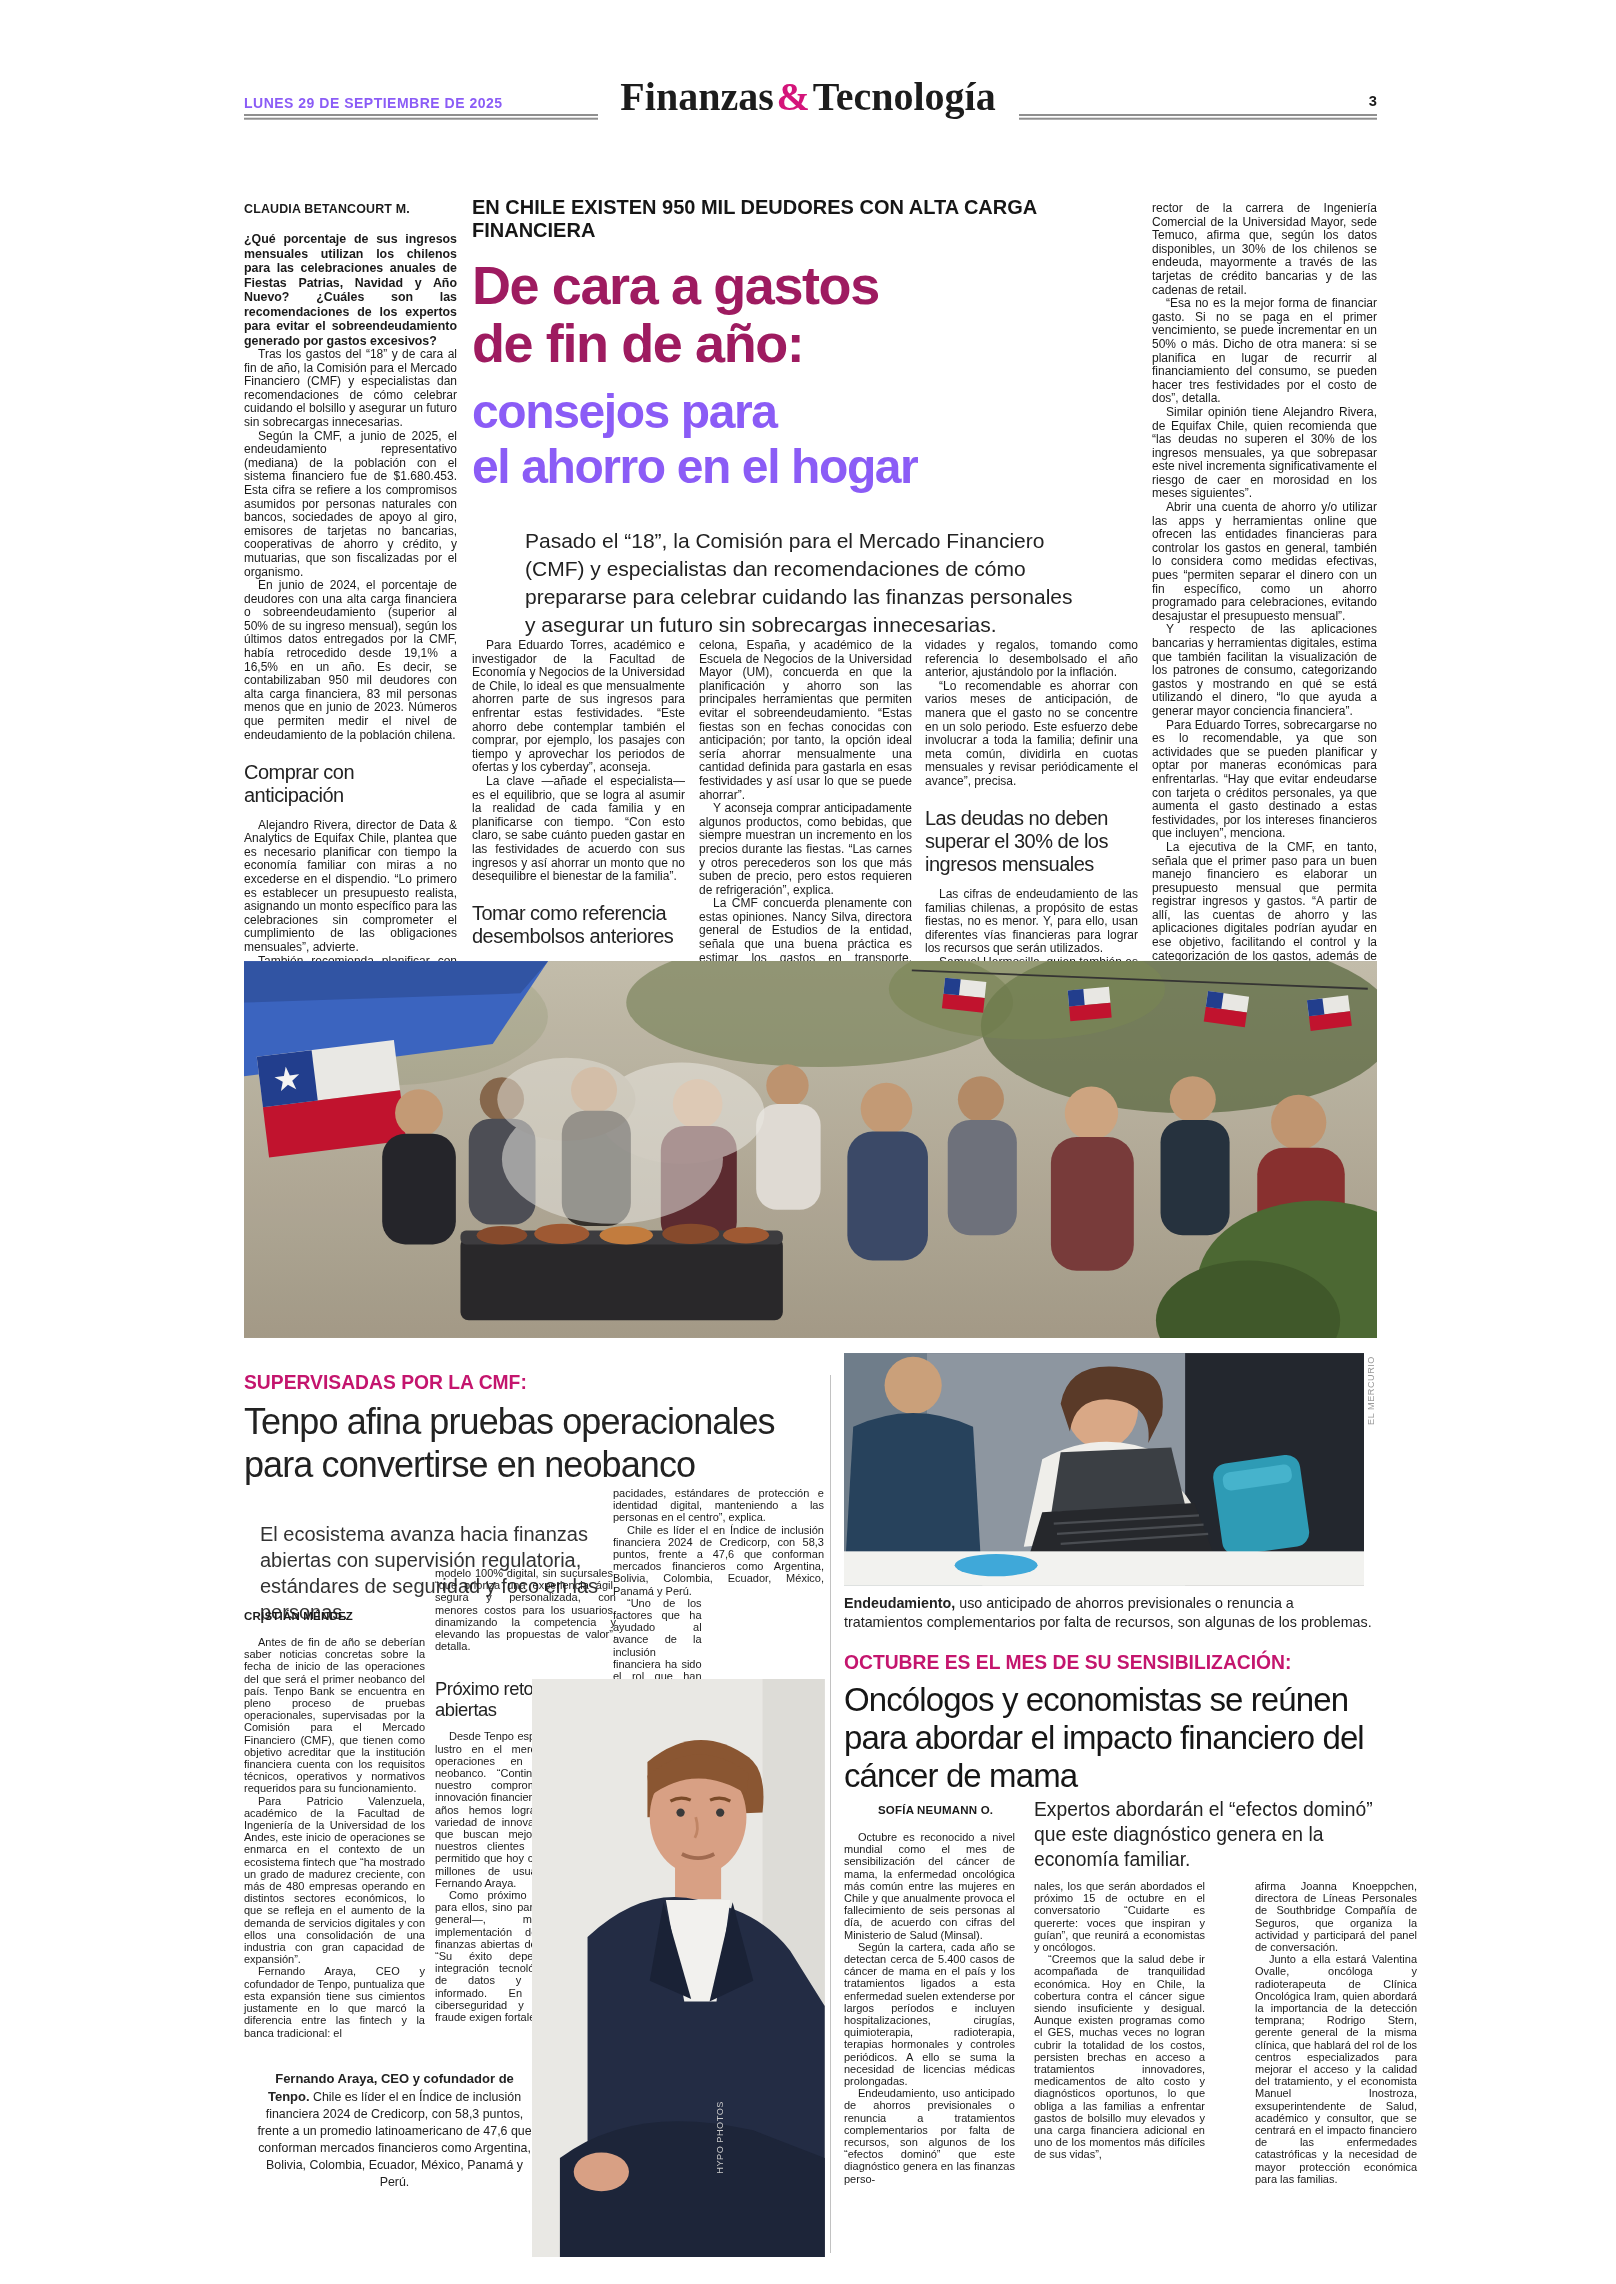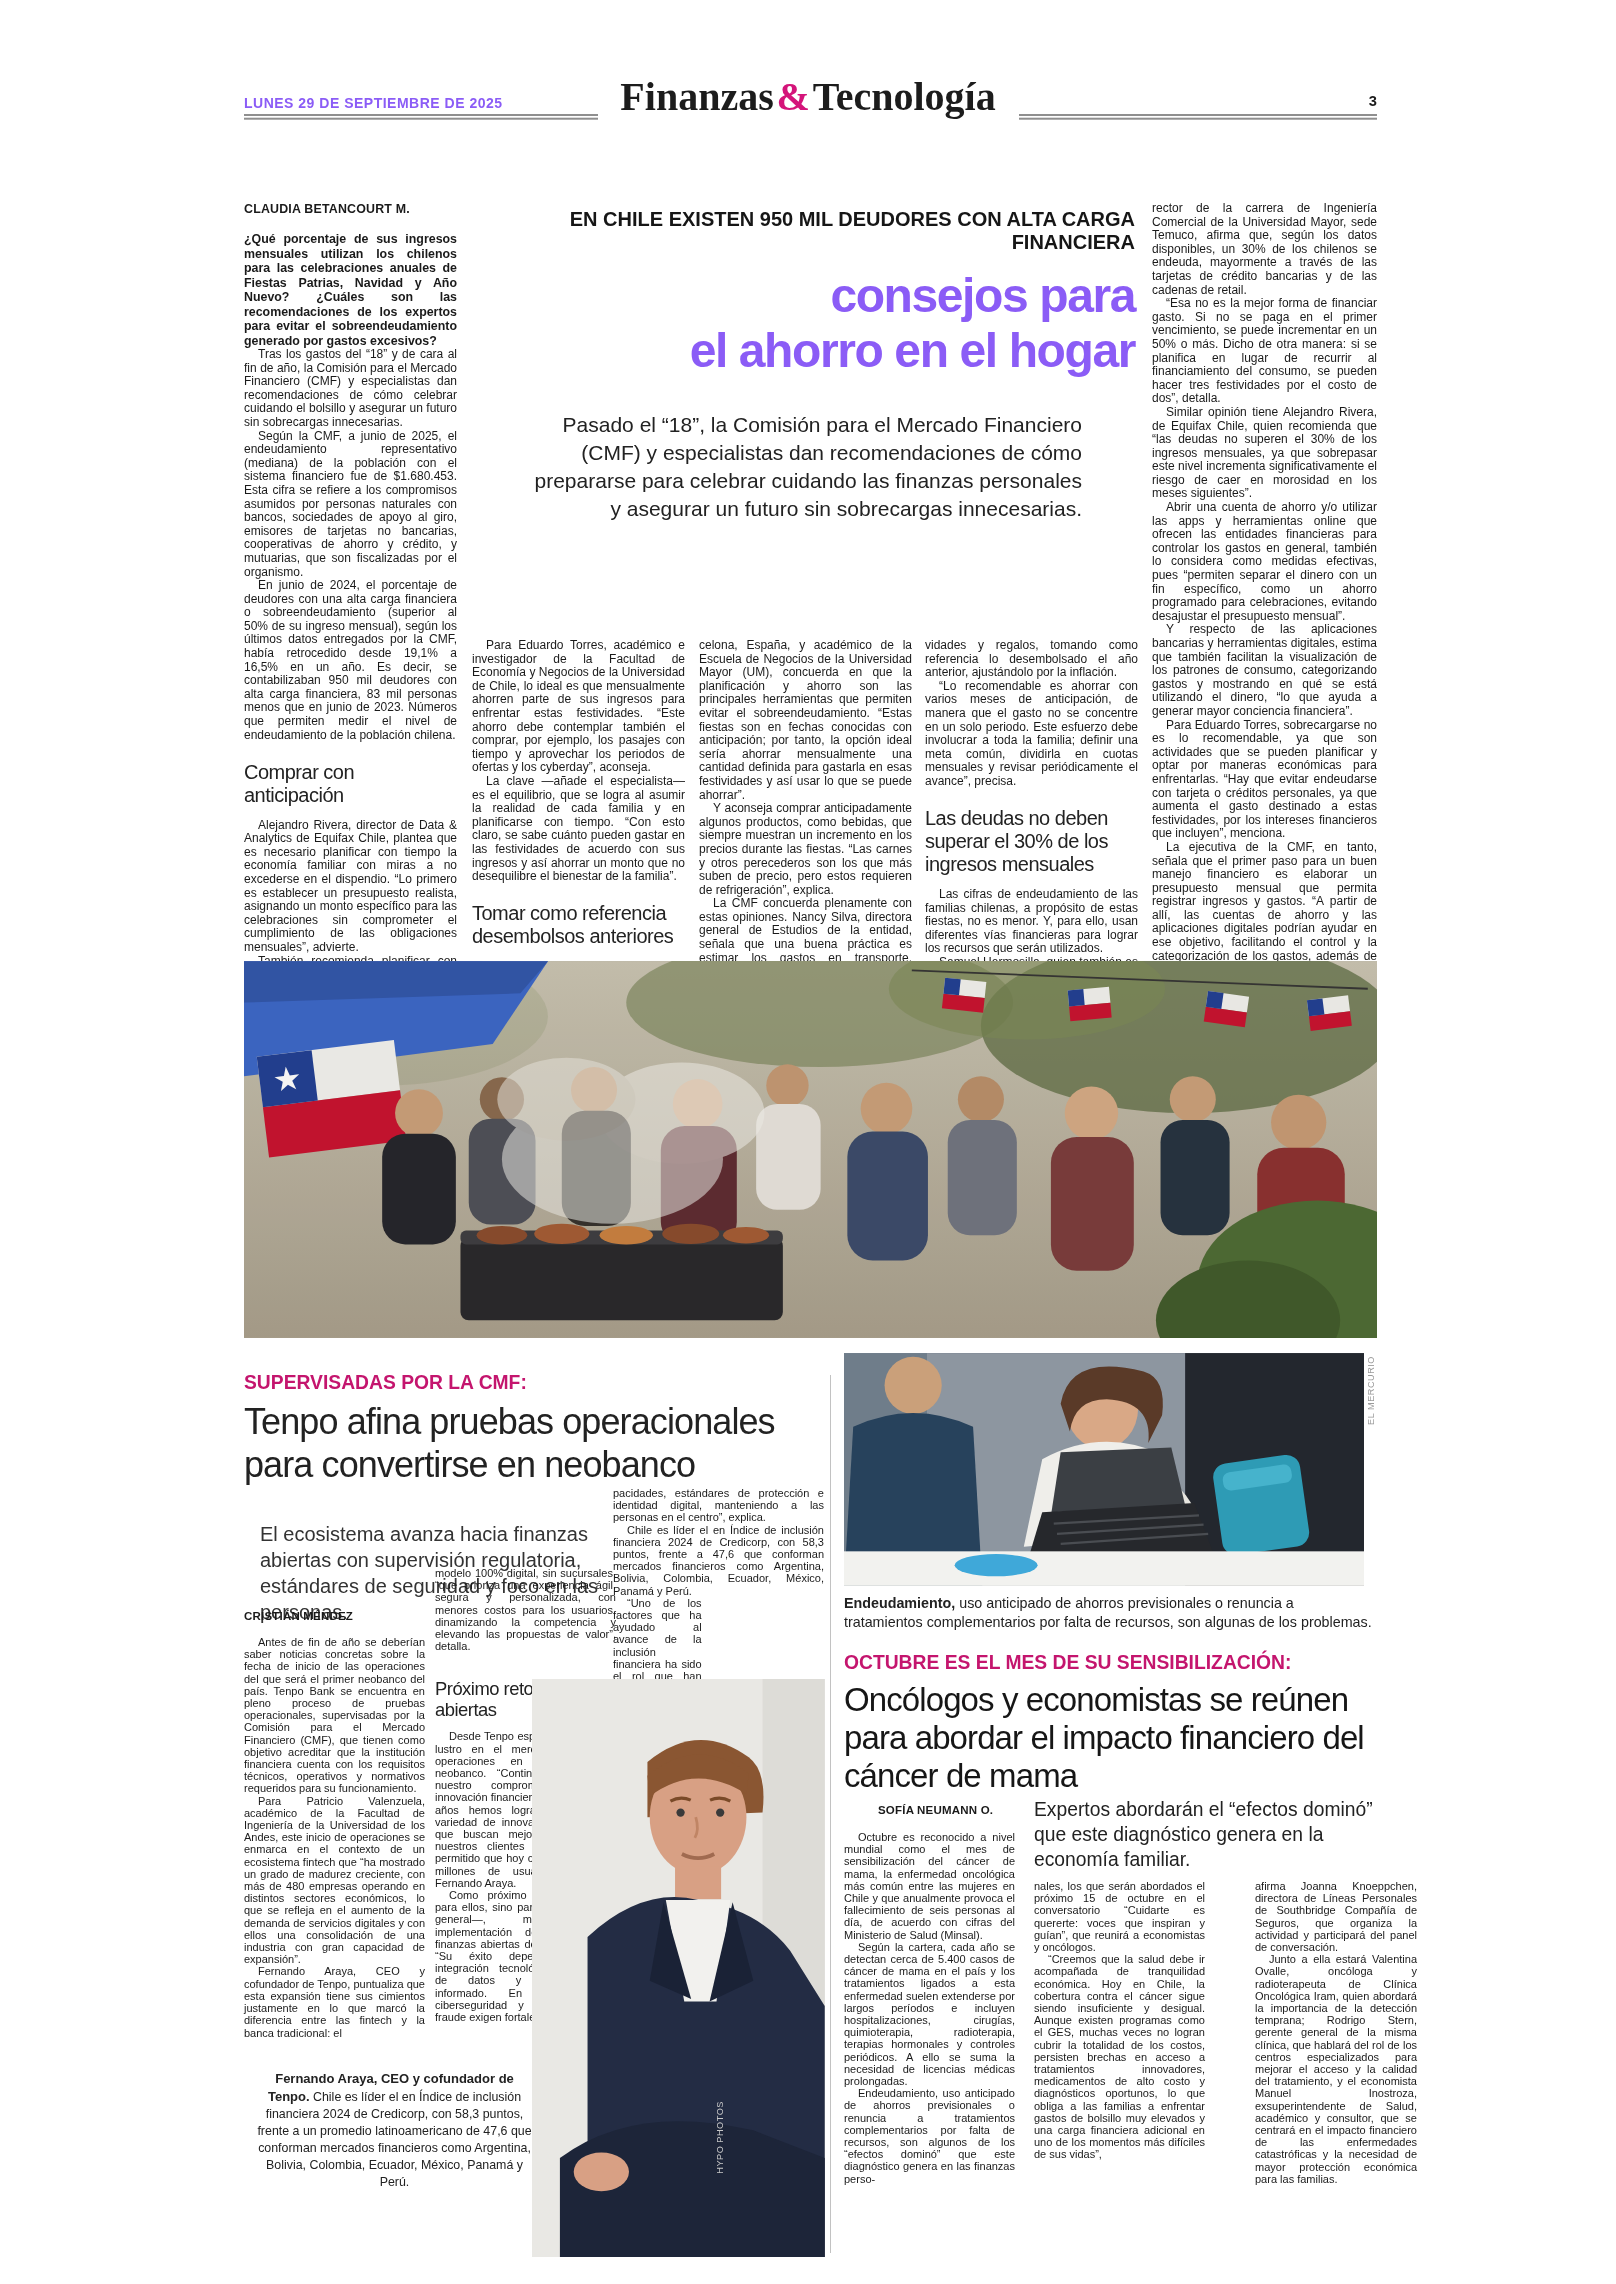--- a/index.html
+++ b/index.html
@@ -19,21 +19,21 @@
   .bp{margin:0;text-indent:14px;text-align:justify;font-size:12px;line-height:13.6px;}
   .bp.cont{text-indent:0;}
   .small .bp{font-size:11px;line-height:12.2px;}
   .byline{font-size:12.4px;font-weight:700;letter-spacing:0.2px;margin:0 0 16px;}
   .lead{font-weight:700;font-size:12.4px;line-height:14.5px;text-align:justify;margin:0;}
   .subhead{font-size:20px;line-height:23px;font-weight:400;letter-spacing:-0.5px;color:#222;
            margin:18.4px 0 12px;text-align:left;text-indent:0;}
   .subhead.sm{font-size:18.4px;line-height:21px;margin:26px 0 10px;}
   
   #m-col1{left:244px;top:202px;width:213px;}
-  #m-center{left:472px;top:208px;width:663px;text-align:right;}
+  #m-center{left:472px;top:196px;width:663px;text-align:left;}
   .m-kicker{font-size:20px;font-weight:700;letter-spacing:0;color:#161616;margin:0 0 14px;}
   .hl-accent{font-size:54px;line-height:58px;font-weight:700;letter-spacing:-1.4px;color:#9E1B60;margin:0;}
   .hl-black{font-size:48px;line-height:55px;font-weight:700;letter-spacing:-1.4px;color:#8b5cf6;margin:12px 0 0;}
   .m-deck{margin:33px 0 0;padding:0 53px;font-size:21px;line-height:28px;color:#222;}
   #m-col2{left:472px;top:639px;width:213px;}
   #m-col3{left:699px;top:639px;width:213px;}
   #m-col4{left:925px;top:639px;width:213px;}
   #m-col5{left:1152px;top:202px;width:225px;}
   
   #photo-main{left:244px;top:961px;width:1133px;height:377px;overflow:hidden;background:#b6b0a0;}
@@ -87,20 +87,24 @@
     <p class="bp">Tras los gastos del “18” y de cara al fin de año, la Comisión para el Mercado Financiero (CMF) y especialistas dan recomendaciones de cómo celebrar cuidando el bolsillo y asegurar un futuro sin sobrecargas innecesarias.</p>
     <p class="bp">Según la CMF, a junio de 2025, el endeudamiento representativo (mediana) de la población con el sistema financiero fue de $1.680.453. Esta cifra se refiere a los compromisos asumidos por personas naturales con bancos, sociedades de apoyo al giro, emisores de tarjetas no bancarias, cooperativas de ahorro y crédito, y mutuarias, que son fiscalizadas por el organismo.</p>
     <p class="bp">En junio de 2024, el porcentaje de deudores con una alta carga financiera o sobreendeudamiento (superior al 50% de su ingreso mensual), según los últimos datos entregados por la CMF, había retrocedido desde 19,1% a 16,5% en un año. Es decir, se contabilizaban 950 mil deudores con alta carga financiera, 83 mil personas menos que en junio de 2023. Números que permiten medir el nivel de endeudamiento de la población chilena.</p>
     <h3 class="subhead">Comprar con anticipación</h3>
     <p class="bp">Alejandro Rivera, director de Data &amp; Analytics de Equifax Chile, plantea que es necesario planificar con tiempo la economía familiar con miras a no excederse en el dispendio. “Lo primero es establecer un presupuesto realista, asignando un monto específico para las celebraciones sin comprometer el cumplimiento de las obligaciones mensuales”, advierte.</p>
     <p class="bp">También recomienda planificar con anticipación las compras, comparar precios y priorizar lo esencial. “De esta forma, las festividades se disfrutan sin transformarse en una carga financiera futura”, dice.</p>
   </div>
 
   <div class="abs" id="m-center">
     <p class="m-kicker">EN CHILE EXISTEN 950 MIL DEUDORES CON ALTA CARGA FINANCIERA</p>
+    <h1 class="hl-accent">
+      <span>De cara a gastos</span><br>
+      <span>de fin de año:</span>
+    </h1>
     <h1 class="hl-black">
       <span>consejos para</span><br>
       <span>el ahorro en el hogar</span>
     </h1>
     <p class="m-deck">Pasado el “18”, la Comisión para el Mercado Financiero (CMF) y especialistas dan recomendaciones de cómo prepararse para celebrar cuidando las finanzas personales y asegurar un futuro sin sobrecargas innecesarias.</p>
   </div>
 
   <div class="abs" id="m-col2">
     <p class="bp">Para Eduardo Torres, académico e investigador de la Facultad de Economía y Negocios de la Universidad de Chile, lo ideal es que mensualmente ahorren parte de sus ingresos para enfrentar estas festividades. “Este ahorro debe contemplar también el comprar, por ejemplo, los pasajes con tiempo y aprovechar los periodos de ofertas y los cyberday”, aconseja.</p>
     <p class="bp">La clave —añade el especialista— es el equilibrio, que se logra al asumir la realidad de cada familia y en planificarse con tiempo. “Con esto claro, se sabe cuánto pueden gastar en las festividades de acuerdo con sus ingresos y así ahorrar un monto que no desequilibre el bienestar de la familia”.</p>

